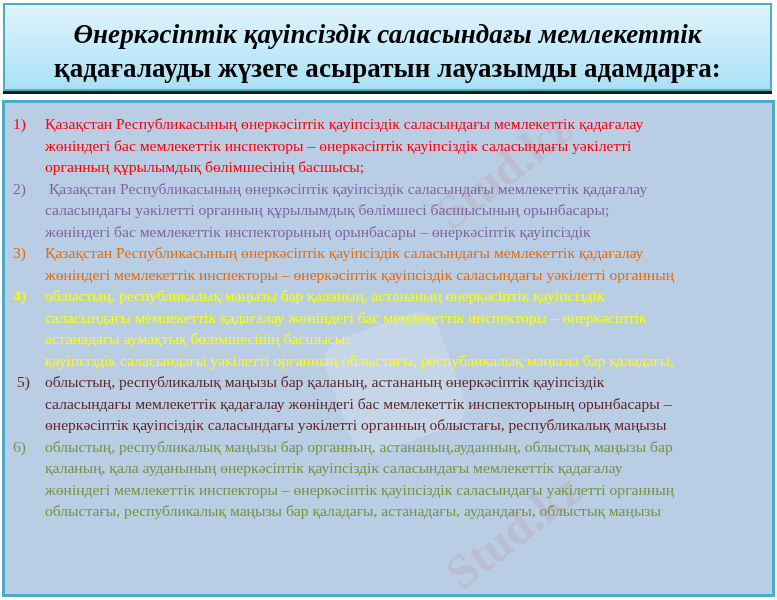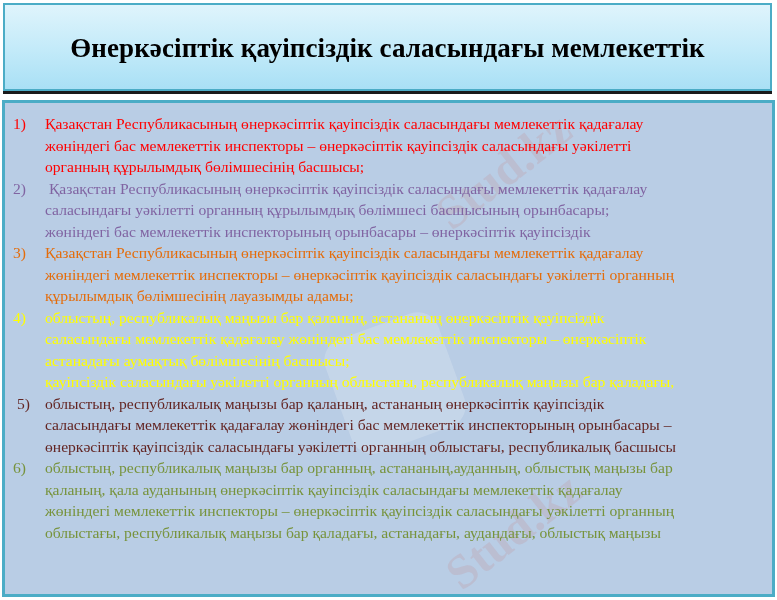--- a/index.html
+++ b/index.html
@@ -13,21 +13,21 @@
     background:linear-gradient(to bottom, #dff4fc 0%, #c2eaf9 55%, #a9e0f5 100%);
     border:2px solid #4bacc6;
     box-shadow:0 3px 0 #1a1a1a;
     box-sizing:border-box;
     text-align:center;
   }
   .title-line {
     font-weight:bold; font-size:27px; color:#000;
     line-height:34px; letter-spacing:0.1px;
   }
-  .title-line.first { padding-top:26px; }
+  .title-line.first { padding-top:12px;font-style:italic; }
   .content-box {
     position:absolute; left:2px; top:100px; width:773px; height:497px;
     background:#b9cde5;
     border:3px solid #4bacc6;
     box-sizing:border-box;
     padding:10px 6px 0 8px;
   }
   .item { position:relative; font-size:15.6px; line-height:21.5px; }
   .item .num { position:absolute; left:0; top:0; }
   .item .txt { display:block; padding-left:32px; }
@@ -47,20 +47,21 @@
     position:absolute; width:120px; height:120px; border-radius:22px;
     background:rgba(255,255,255,0.18); transform:rotate(-20deg);
     pointer-events:none;
   }
 </style>
 </head>
 <body>
 
 <div class="title-box">
   <div class="title-line first">Өнеркәсіптік қауіпсіздік саласындағы мемлекеттік</div>
+  <div class="title-line">қадағалауды жүзеге асыратын лауазымды адамдарға:</div>
 </div>
 
 <div class="content-box">
   <div class="logo-ghost" style="left:330px; top:220px;"></div>
   <div class="watermark" style="left:420px; top:40px;">Stud.kz</div>
   <div class="watermark" style="left:430px; top:400px;">Stud.kz</div>
 
   <div class="item c-red">
     <span class="num">1)</span>
     <span class="txt">Қазақстан Республикасының өнеркәсіптік қауіпсіздік саласындағы мемлекеттік қадағалау</span>
@@ -72,36 +73,35 @@
     <span class="num">2)</span>
     <span class="txt" style="white-space:pre;"> Қазақстан Республикасының өнеркәсіптік қауіпсіздік саласындағы мемлекеттік қадағалау</span>
     <span class="txt">саласындағы уәкілетті органның құрылымдық бөлімшесі басшысының орынбасары;</span>
     <span class="txt">жөніндегі бас мемлекеттік инспекторының орынбасары – өнеркәсіптік қауіпсіздік</span>
   </div>
 
   <div class="item c-orange">
     <span class="num">3)</span>
     <span class="txt">Қазақстан Республикасының өнеркәсіптік қауіпсіздік саласындағы мемлекеттік қадағалау</span>
     <span class="txt">жөніндегі мемлекеттік инспекторы – өнеркәсіптік қауіпсіздік саласындағы уәкілетті органның</span>
-    <span class="txt">құрылымдық бөлімшесінің лауазымды адамы;</span>
   </div>
 
   <div class="item c-yellow">
     <span class="num">4)</span>
     <span class="txt">облыстың, республикалық маңызы бар қаланың, астананың өнеркәсіптік қауіпсіздік</span>
     <span class="txt">саласындағы мемлекеттік қадағалау жөніндегі бас мемлекеттік инспекторы – өнеркәсіптік</span>
     <span class="txt">астанадағы аумақтық бөлімшесінің басшысы;</span>
     <span class="txt">қауіпсіздік саласындағы уәкілетті органның облыстағы, республикалық маңызы бар қаладағы,</span>
   </div>
 
   <div class="item i5 c-brown">
     <span class="num">5)</span>
     <span class="txt">облыстың, республикалық маңызы бар қаланың, астананың өнеркәсіптік қауіпсіздік</span>
     <span class="txt">саласындағы мемлекеттік қадағалау жөніндегі бас мемлекеттік инспекторының орынбасары –</span>
-    <span class="txt">өнеркәсіптік қауіпсіздік саласындағы уәкілетті органның облыстағы, республикалық басшысы</span>
+    <span class="txt">өнеркәсіптік қауіпсіздік саласындағы уәкілетті органның облыстағы, республикалық маңызы</span>
   </div>
 
   <div class="item c-green">
     <span class="num">6)</span>
     <span class="txt">облыстың, республикалық маңызы бар органның, астананың,ауданның, облыстық маңызы бар</span>
     <span class="txt">қаланың, қала ауданының өнеркәсіптік қауіпсіздік саласындағы мемлекеттік қадағалау</span>
     <span class="txt">жөніндегі мемлекеттік инспекторы – өнеркәсіптік қауіпсіздік саласындағы уәкілетті органның</span>
     <span class="txt">облыстағы, республикалық маңызы бар қаладағы, астанадағы, аудандағы, облыстық маңызы</span>
   </div>
 </div>

